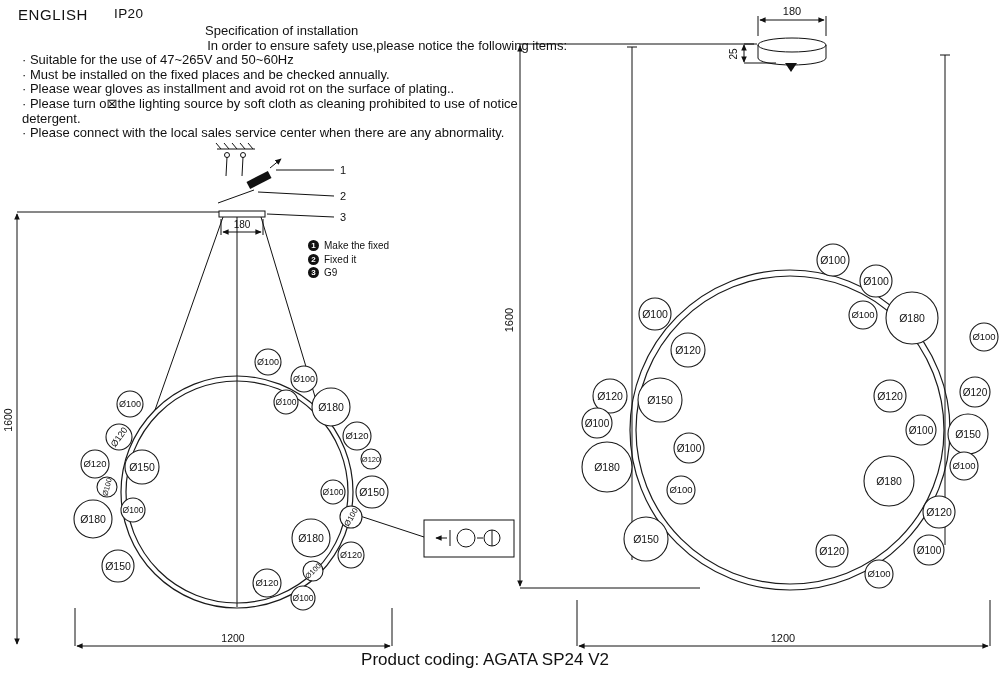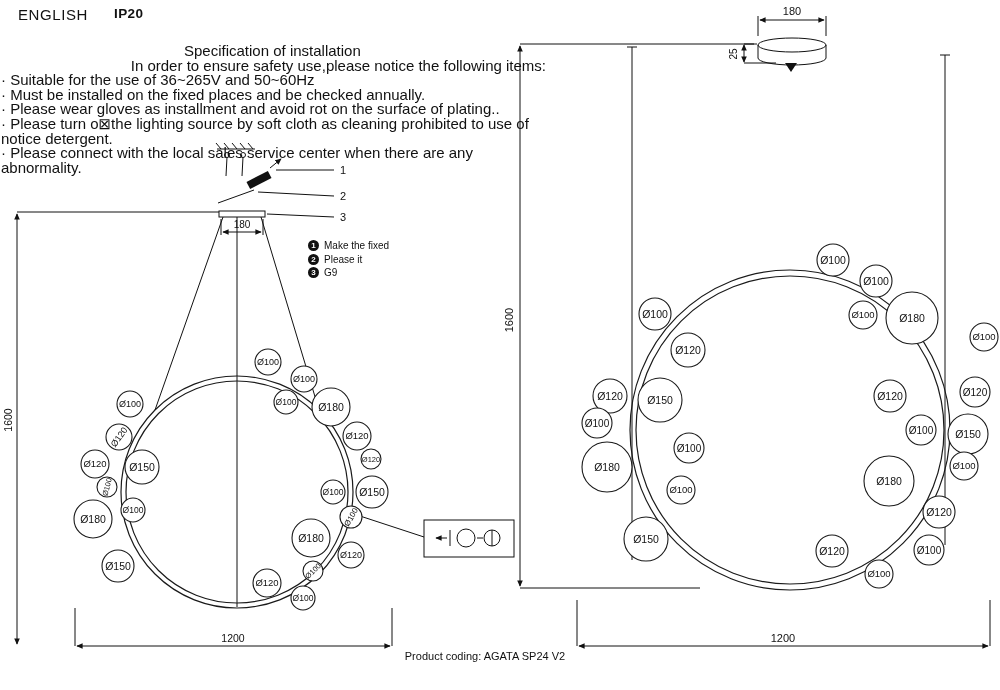--- a/index.html
+++ b/index.html
@@ -3,33 +3,33 @@
 <meta charset="utf-8">
 <style>
   * { margin:0; padding:0; box-sizing:border-box; }
   html,body { width:1000px; height:690px; }
   body {
     position:relative; background:#fff; color:#111; overflow:hidden;
     font-family:"Liberation Sans","DejaVu Sans",sans-serif;
   }
   .abs { position:absolute; }
   #header-language { left:18px; top:6px; font-size:15px; letter-spacing:.6px; }
-  #header-ip { left:114px; top:6px; font-size:13.5px; letter-spacing:.4px;font-weight:bold; }
-  #spec { left:1px; top:24px; width:545px; font-size:15px; line-height:14.6px;margin-top:20px; }
+  #header-ip { left:114px; top:6px; font-size:13.5px; letter-spacing:.4px; }
+  #spec { left:22px; top:24px; width:545px; font-size:13px; line-height:14.6px; }
   #spec .title { padding-left:183px; }
   #spec .intro { padding-left:6px;text-align:right; }
   #legend { left:308px; top:239px; font-size:10px; }
   .legend-row { display:flex; align-items:center; gap:5px; height:13.5px; }
   .legend-marker {
     background:#111; color:#fff; border-radius:50%;
     width:11px; height:11px; min-width:11px;
     display:inline-flex; align-items:center; justify-content:center;
     font-size:8px; font-weight:bold;
   }
-  #product { left:0; top:650px; width:970px; text-align:center; font-size:11px; }
+  #product { left:0; top:650px; width:970px; text-align:center; font-size:17px; }
   #diagram-svg { position:absolute; left:0; top:0; }
   svg text { font-family:"Liberation Sans","DejaVu Sans",sans-serif; fill:#111; }
 </style>
 </head>
 <body>
 
 <svg id="diagram-svg" width="1000" height="690" viewBox="0 0 1000 690">
   <defs>
     <marker id="arr" viewBox="0 0 10 10" refX="8" refY="5" markerWidth="7" markerHeight="7" orient="auto-start-reverse">
       <path d="M0,1 L9,5 L0,9 z" fill="#111" stroke="none"></path>
@@ -330,35 +330,35 @@
     <text x="783" y="642" text-anchor="middle" font-size="11">1200</text>
   </g>
 </svg>
 
 <div class="abs" id="header-language">ENGLISH</div>
 <div class="abs" id="header-ip">IP20</div>
 
 <div class="abs" id="spec">
   <div class="title">Specification of installation</div>
   <div class="intro">In order to ensure safety use,please notice the following items:</div>
-  <div>· Suitable for the use of 36~265V and 50~60Hz</div>
+  <div>· Suitable for the use of 47~265V and 50~60Hz</div>
   <div>· Must be installed on the fixed places and be checked annually.</div>
   <div>· Please wear gloves as installment and avoid rot on the surface of plating..</div>
   <div>· Please turn o⊠the lighting source by soft cloth as cleaning prohibited to use of notice detergent.</div>
   <div>· Please connect with the local sales service center when there are any abnormality.</div>
 </div>
 
 <div class="abs" id="legend">
   <div class="legend-row">
     <span class="legend-marker">1</span>
     <span>Make the fixed</span>
   </div>
   <div class="legend-row">
     <span class="legend-marker">2</span>
-    <span>Please it</span>
+    <span>Fixed it</span>
   </div>
   <div class="legend-row">
     <span class="legend-marker">3</span>
     <span>G9</span>
   </div>
 </div>
 
 <div class="abs" id="product">Product coding: AGATA SP24 V2</div>
 
 </body></html>

